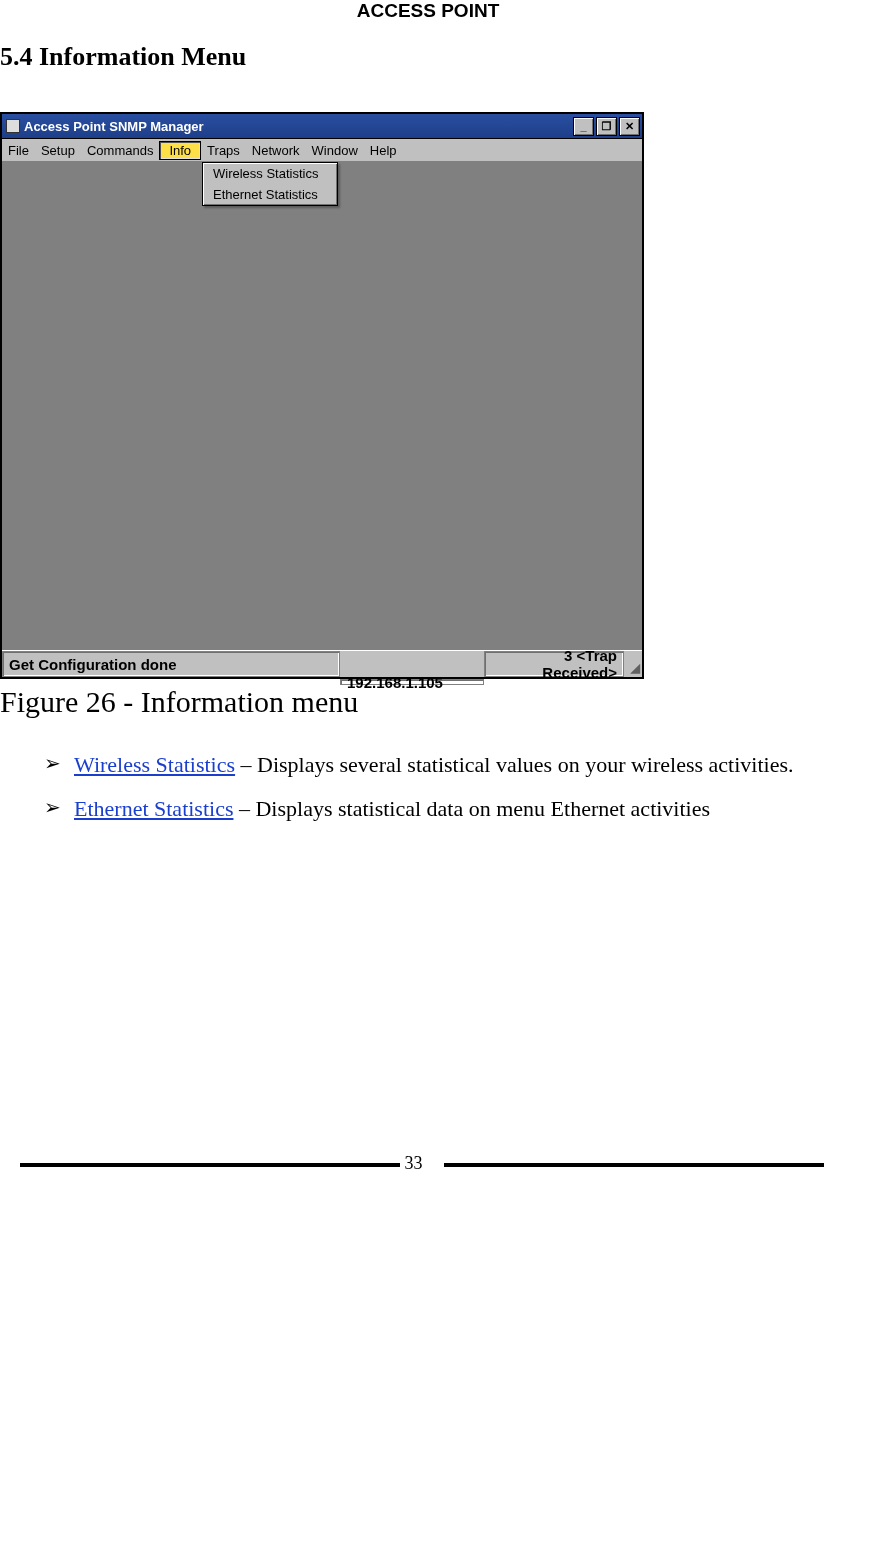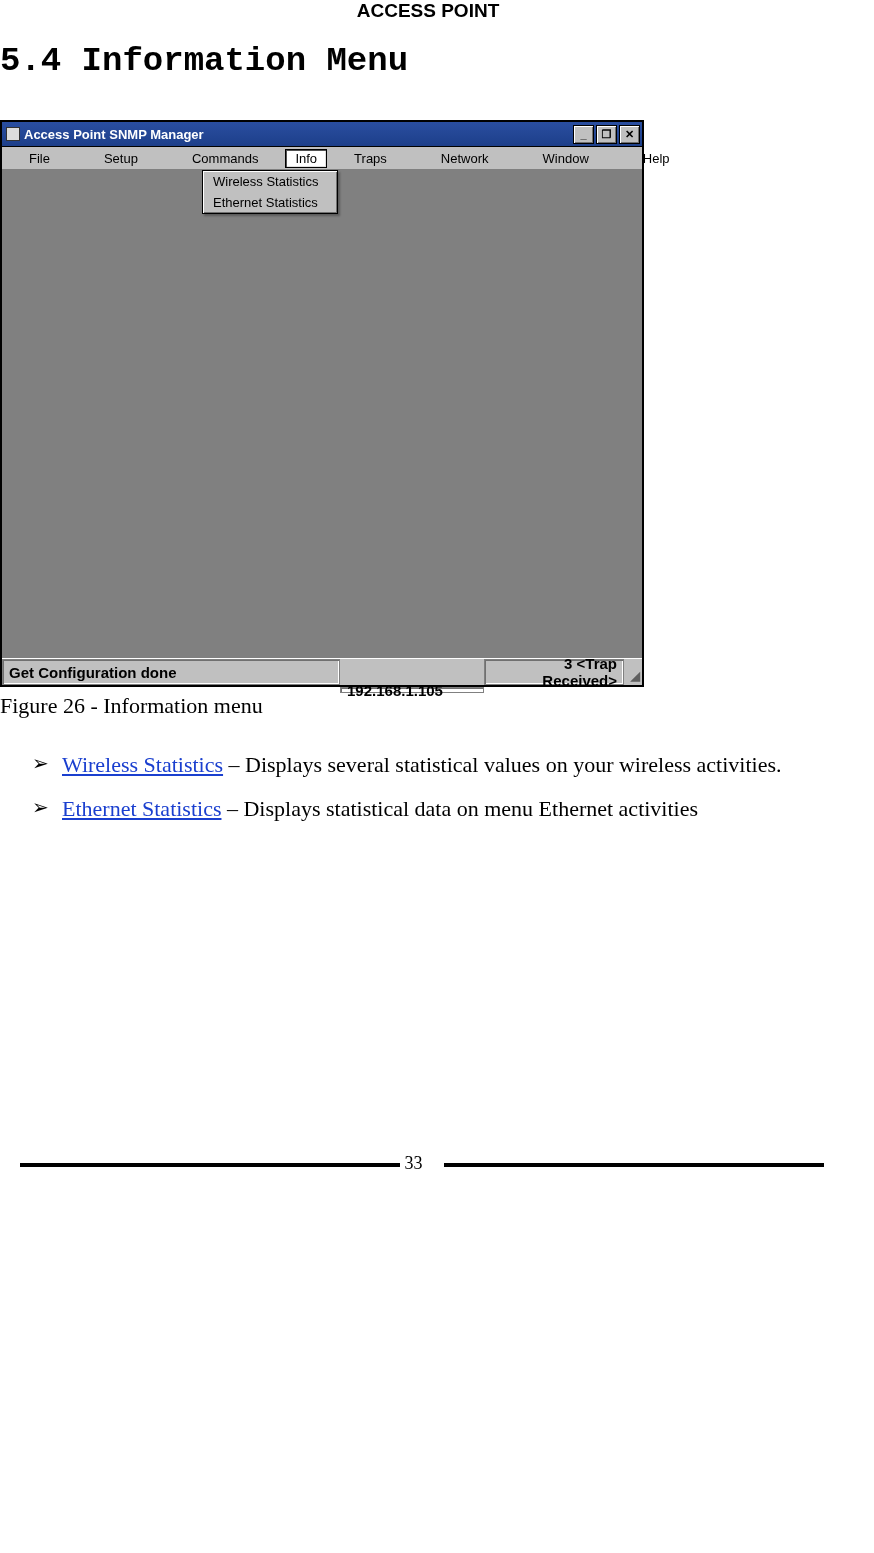--- a/index.html
+++ b/index.html
@@ -16,22 +16,22 @@
   }
   .header-band {
     text-align: center;
     font-family: Arial, Helvetica, sans-serif;
     font-weight: bold;
     font-size: 19px;
     margin: 0 0 20px 0;
     padding-left: 12px;
   }
   .section-heading {
-    font-family: Liberation Mono, monospace;
-    font-size: 34px;
+    font-family: Liberation Serif, serif;
+    font-size: 26px;
     font-weight: bold;
     margin: 0 0 40px 0;
   }
   
   .shot-wrap {
     margin: 0;
   }
   .window {
     width: 644px;
     border: 2px solid #000;
@@ -78,24 +78,24 @@
   .menubar {
     display: flex;
     align-items: center;
     height: 22px;
     background: #c0c0c0;
     border-bottom: 1px solid #808080;
     font-family: Tahoma, Arial, sans-serif;
     font-size: 13px;
   }
   .menuitem {
-    padding: 2px 27px;
+    padding: 2px 6px;
   }
   .menuitem.active {
-    background: #ffffff;
+    background: #fde047;
     border: 1px solid #000;
     box-shadow: inset 1px 1px 0 #505050, inset -1px -1px 0 #e0e0e0;
     padding: 1px 9px;
   }
   .dropdown-wrap {
     position: relative;
     height: 0;
   }
   .dropdown {
     position: absolute;
@@ -142,26 +142,26 @@
     display: flex;
     align-items: flex-end;
     justify-content: flex-end;
     padding: 2px;
     box-sizing: border-box;
     color: #606060;
     font-size: 12px;
   }
   
   .caption {
-    font-size: 22px;
+    font-size: 30px;
     margin: 6px 0 24px 0;
   }
   ul.bullets {
     list-style: none;
-    padding: 0 0 0 32px;
+    padding: 0 0 0 44px;
     margin: 0;
   }
   ul.bullets > li {
     position: relative;
     font-size: 22px;
     line-height: 2.0;
     padding-left: 30px;
   }
   ul.bullets > li::before {
     content: "➢";

